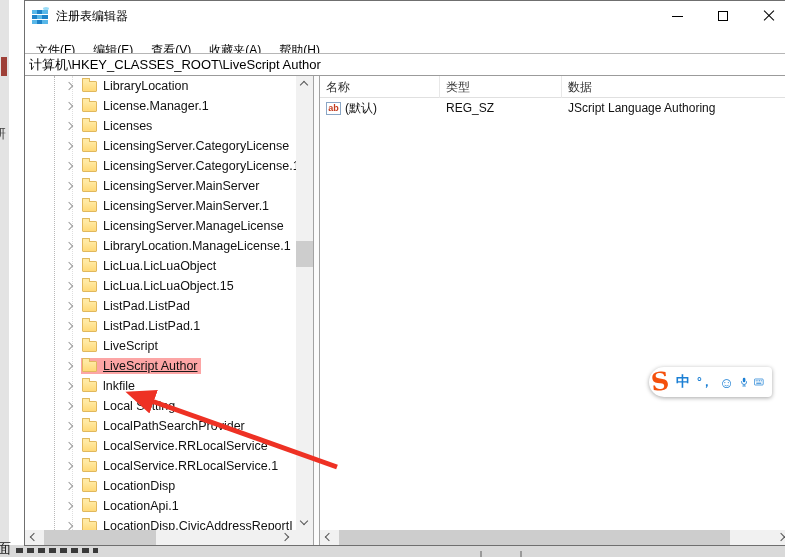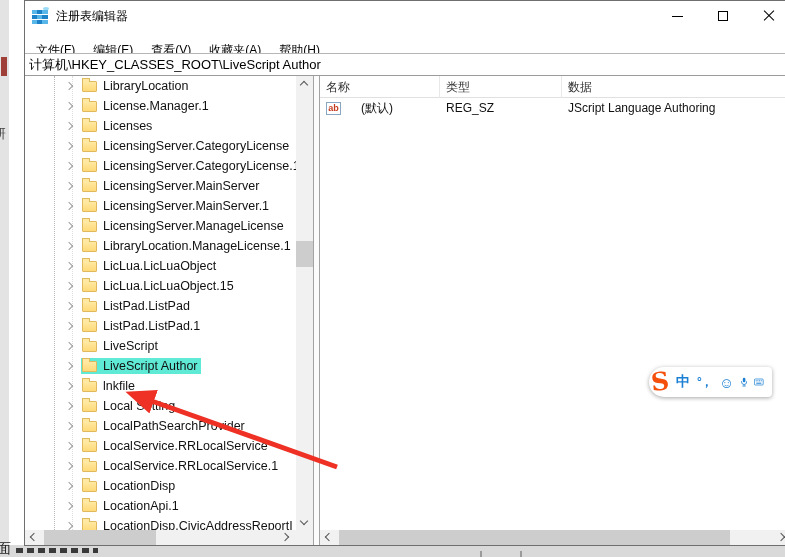--- a/index.html
+++ b/index.html
@@ -58,21 +58,21 @@
   
   .left-pane { position:relative; flex:0 0 288px; background:#fff; overflow:hidden; }
   .tree-view { position:absolute; left:0; top:0; right:17px; bottom:15px; overflow:hidden; white-space:nowrap; }
   .guide-line { position:absolute; left:29px; top:0; bottom:0; width:0; border-left:1px dotted #b9b9b9; }
   .guide-line2 { position:absolute; left:47px; top:0; bottom:0; width:0; border-left:1px dotted #dedede; }
   .tree-row { height:20px; display:flex; align-items:center; position:relative; padding-left:40px; }
   .expander { width:9px; height:9px; margin-right:7px; position:relative; flex:0 0 9px; }
   .expander::before { content:""; position:absolute; left:1px; top:1px; width:5px; height:5px;
     border-top:1.6px solid #9c9c9c; border-right:1.6px solid #9c9c9c; transform:rotate(45deg); }
   .row-inner { display:flex; align-items:center; padding:1px 3px 1px 1px; }
-  .row-inner.selected { background:#5eead4; }
+  .row-inner.selected { background:#fca5a5;text-decoration:underline; }
   .folder { width:15px; height:11px; background:linear-gradient(#ffe9a2,#ffd978); border:1px solid #e0b85e;
     border-radius:1px; position:relative; margin-right:6px; flex:0 0 15px; }
   .folder::before { content:""; position:absolute; left:-1px; top:-4px; width:6px; height:3px;
     background:#ffe9a2; border:1px solid #e0b85e; border-bottom:none; border-radius:1px 1px 0 0; }
   .tree-label { font-size:12.5px; color:#111; }
 
   
   .v-scroll { position:absolute; right:0; top:0; bottom:15px; width:17px; background:#f1f1f1; }
   .v-scroll .arrow { position:absolute; left:0; width:17px; height:15px; background:#f1f1f1; }
   .v-scroll .arrow.up { top:0; } .v-scroll .arrow.down { bottom:0; }
@@ -99,21 +99,21 @@
   .list-header { display:flex; height:22px; border-bottom:1px solid #e0e0e0; align-items:center; }
   .col-h { font-size:12px; color:#333; padding-left:6px; height:22px; line-height:22px;
     border-right:1px solid #e8e8e8; }
   .col-name { width:120px; } .col-type { width:122px; } .col-data { flex:1; border-right:none; }
   .list-row { display:flex; height:20px; align-items:center; }
   .cell { font-size:12px; color:#111; padding-left:6px; }
   .cell.name { width:120px; display:flex; align-items:center; }
   .cell.type { width:122px; }
   .cell.data { flex:1; }
   .ab-icon { width:15px; height:13px; border:1px solid #8aa6c5; background:#fff; color:#c33b1e;
-    font-size:9px; font-weight:bold; line-height:11px; text-align:center; margin-right:20px; flex:0 0 15px;
+    font-size:9px; font-weight:bold; line-height:11px; text-align:center; margin-right:4px; flex:0 0 15px;
     font-family:"Liberation Sans",sans-serif; }
 
   
   .ime-bar { position:absolute; left:649px; top:367px; width:123px; height:30px; background:#fff;
     border-radius:15px 4px 4px 15px; box-shadow:0 1px 4px rgba(0,0,0,.35);
     display:flex; align-items:center; padding:0 8px 0 2px; gap:7px; }
   .ime-logo { font-size:25px; font-weight:bold; color:#f4500c; line-height:26px; transform:rotate(-6deg);
     font-family:"DejaVu Serif",serif; }
   .ime-mode { font-size:14px; font-weight:bold; color:#1b7fd4; }
   .ime-punct { font-size:12px; font-weight:bold; color:#1b7fd4; letter-spacing:-1px; }

